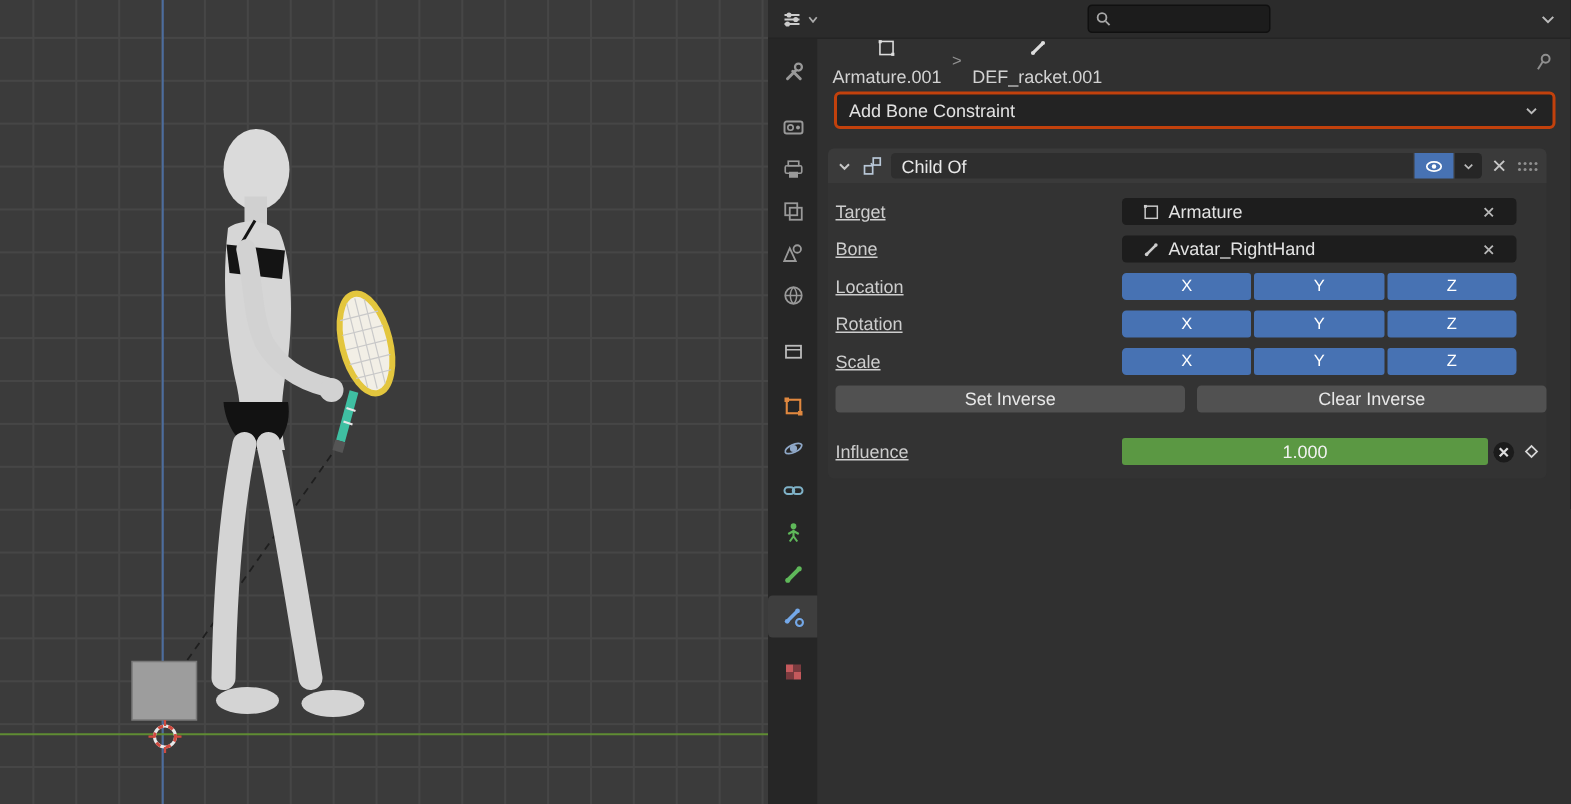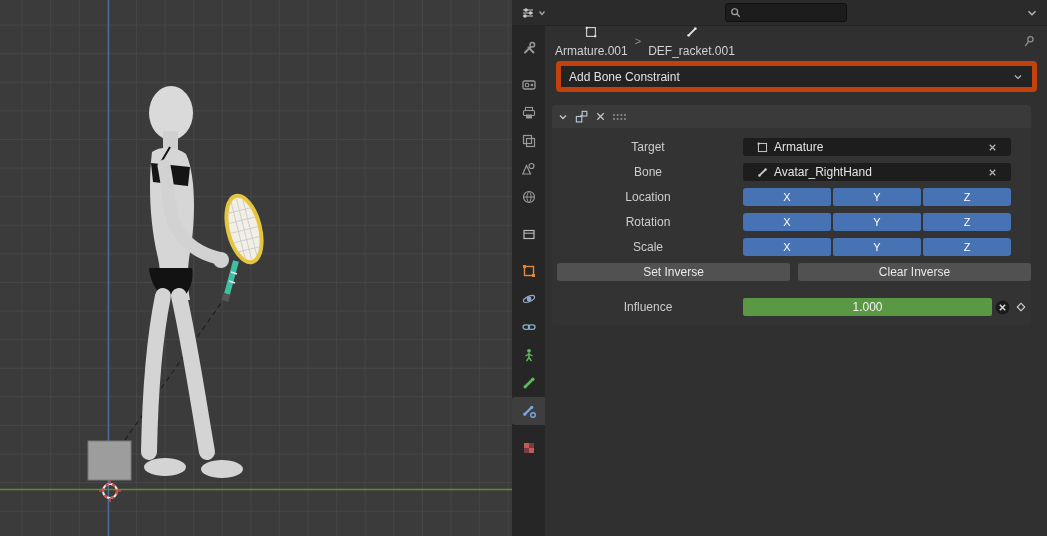--- a/index.html
+++ b/index.html
@@ -30,39 +30,39 @@
   .tab{height:28px;display:flex;align-items:center;justify-content:center;cursor:pointer;}
   .tab.sep{margin-top:9px;}
   .tab.active{background:#3e3e3e;border-radius:3px 0 0 3px;}
 
   .main{flex:1;min-width:0;background:#303030;}
   .breadcrumb{height:30px;display:flex;align-items:center;gap:5px;padding:0 10px;color:#d2d2d2;}
   .crumb{display:flex;align-items:center;gap:5px;cursor:pointer;flex-direction:column;}
   .sep-gt{color:#909090;font-size:11px;margin:0 2px;}
   .pin{margin-left:auto;}
 
-  .add-btn{height:21px;margin:5px 10px 13px 11px;background:#232323;border:5px solid #c2410c;
+  .add-btn{height:21px;margin:5px 10px 13px 11px;background:#232323;border:2px solid #c2410c;
     border-radius:4px;display:flex;align-items:center;padding:0 8px;color:#e2e2e2;cursor:pointer;}
   .add-btn .chev{margin-left:auto;}
 
   .panel{margin:0 16px 0 7px;}
   .panel-header{height:23px;background:#3a3a3a;border-radius:4px 4px 0 0;
     display:flex;align-items:center;padding:0 5px;gap:5px;}
   .name-group{flex:1;display:flex;height:17px;align-items:stretch;}
   .name-field{flex:1;background:#2e2e2e;border-radius:3px 0 0 3px;display:flex;align-items:center;
     padding:0 7px;color:#e8e8e8;}
   .eye-btn{width:26px;background:#4772b3;display:flex;align-items:center;justify-content:center;
     margin-left:1px;cursor:pointer;}
   .extras-btn{width:18px;background:#262626;border-radius:0 3px 3px 0;margin-left:1px;
     display:flex;align-items:center;justify-content:center;cursor:pointer;}
   .icon-btn{display:flex;align-items:center;justify-content:center;cursor:pointer;}
 
   .panel-body{background:#333333;border-radius:0 0 4px 4px;padding:10px 0 9px 0;}
   .row{display:flex;align-items:center;height:18px;margin-bottom:7px;padding-left:5px;}
-  .row .label{width:182px;flex:none;text-align:center;padding-right:4px;color:#cdcdcd;}
+  .row .label{width:182px;flex:none;text-align:left;padding-right:9px;color:#cdcdcd;text-decoration:underline;}
   .ctrl{flex:1;display:flex;height:18px;min-width:0;}
   .decor{width:20px;flex:none;display:flex;align-items:center;justify-content:center;}
   .field{flex:1;background:#1d1d1d;border-radius:3px;display:flex;align-items:center;
     padding:0 13px;gap:5px;color:#e3e3e3;cursor:pointer;}
   .field .x{margin-left:auto;}
   .axes{flex:1;display:flex;gap:2px;}
   .axis-btn{flex:1;background:#4772b3;color:#fff;font-size:11px;display:flex;align-items:center;
     justify-content:center;border-radius:2px;cursor:pointer;}
   .axes .axis-btn:first-child{border-radius:3px 2px 2px 3px;}
   .axes .axis-btn:last-child{border-radius:2px 3px 3px 2px;}
@@ -285,20 +285,36 @@
         <div class="panel">
           <div class="panel-header">
             <svg width="12" height="12" viewBox="0 0 16 16">
               <path d="M4 6 L8 10 L12 6" fill="none" stroke="#c5c5c5" stroke-width="1.8"></path>
             </svg>
             <svg width="15" height="15" viewBox="0 0 16 16">
               <rect x="2.5" y="8" width="5.8" height="5.8" fill="none" stroke="#b9c8d8" stroke-width="1.2"></rect>
               <rect x="8.7" y="2.5" width="5" height="5" fill="none" stroke="#b9c8d8" stroke-width="1.2"></rect>
               <path d="M8.5 8 L7 6.2" stroke="#b9c8d8" stroke-width="1.2"></path>
             </svg>
+            <div class="name-group">
+              <div class="name-field">
+                <span>Child Of</span>
+              </div>
+              <div class="eye-btn">
+                <svg width="14" height="14" viewBox="0 0 16 16">
+                  <ellipse cx="8" cy="8" rx="5.5" ry="3.5" fill="none" stroke="#ffffff" stroke-width="1.3"></ellipse>
+                  <circle cx="8" cy="8" r="1.7" fill="#ffffff"></circle>
+                </svg>
+              </div>
+              <div class="extras-btn">
+                <svg width="10" height="10" viewBox="0 0 16 16">
+                  <path d="M4 6 L8 10 L12 6" fill="none" stroke="#bbbbbb" stroke-width="1.8"></path>
+                </svg>
+              </div>
+            </div>
             <svg class="icon-btn" width="13" height="13" viewBox="0 0 16 16">
               <path d="M4 4 L12 12 M12 4 L4 12" stroke="#c5c5c5" stroke-width="1.6"></path>
             </svg>
             <svg width="15" height="10" viewBox="0 0 15 10">
               <circle cx="2" cy="3" r="1" fill="#909090"></circle>
                 <circle cx="5.7" cy="3" r="1" fill="#909090"></circle>
                 <circle cx="9.4" cy="3" r="1" fill="#909090"></circle>
                 <circle cx="13" cy="3" r="1" fill="#909090"></circle>
               <circle cx="2" cy="7" r="1" fill="#909090"></circle>
                 <circle cx="5.7" cy="7" r="1" fill="#909090"></circle>

